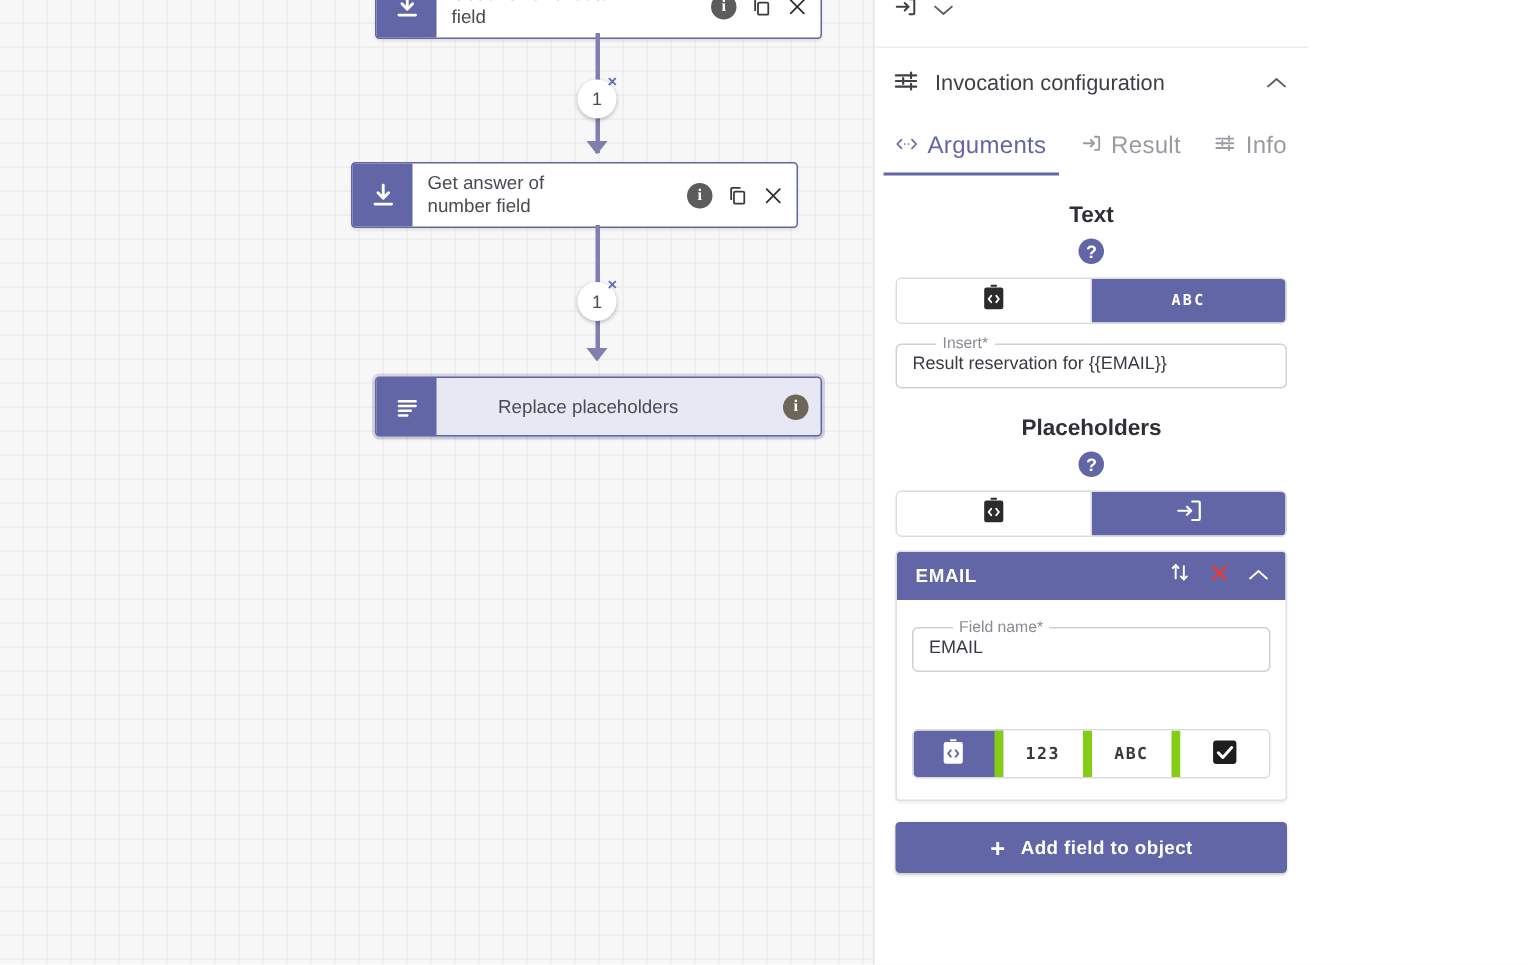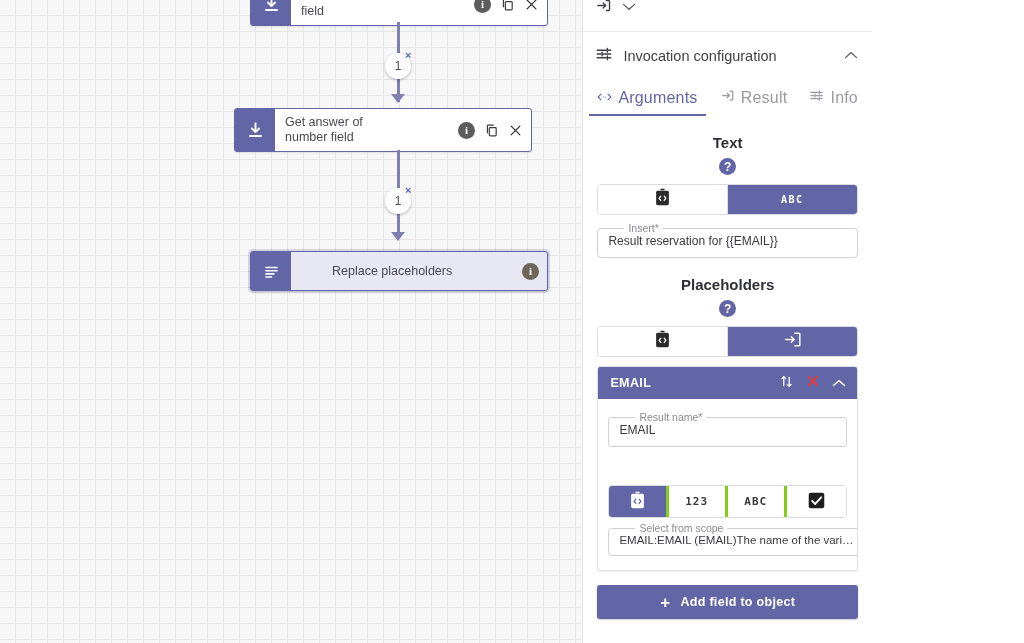--- a/index.html
+++ b/index.html
@@ -151,21 +151,21 @@
 
   .toggle4 {
     display: flex;
     border: 1px solid #dcdce0; border-radius: 4px;
     overflow: hidden; height: 33px; background: #fff;
   }
   .toggle4 .tg {
     flex: 1 1 25%;
     display: flex; align-items: center; justify-content: center;
     cursor: pointer; background: #fff;
-    border-right: 3px solid #84cc16;
+    border-right: 6px solid #84cc16;
     font-family: "DejaVu Sans Mono", monospace;
     font-size: 11px; font-weight: bold; color: #3a3a3a;
     letter-spacing: 1px;
   }
   .toggle4 .tg:last-child { border-right: none; }
   .toggle4 .tg.on { background: #6366a6; color: #fff; }
 
   
   .field { position: relative; margin-top: 7px; }
   .field fieldset {
@@ -478,21 +478,21 @@
           <span>
             <svg width="14" height="9" viewBox="0 0 20 12" fill="none" stroke="#fff" stroke-width="1.9" stroke-linecap="round">
                 <path d="M2 9l8-7 8 7"></path>
               </svg>
           </span>
         </div>
 
         <div class="card-body">
           <div class="field" style="margin-top:0;">
             <fieldset>
-              <legend>Result name*</legend>
+              <legend>Field name*</legend>
               <div class="val">EMAIL</div>
             </fieldset>
           </div>
 
           <div class="toggle4" style="margin-top:38px;">
             <div class="tg on">
               <span>
                 <svg width="17" height="19" viewBox="0 0 20 22" fill="none">
                   <path d="M8.2 1.6h3.6" stroke="#fff" stroke-width="1.6" stroke-linecap="round"></path>
                   <rect x="2.5" y="3" width="15" height="17" rx="1.8" fill="#fff"></rect>
@@ -506,38 +506,20 @@
             <div class="tg">
               <span>
                 <svg width="19" height="19" viewBox="0 0 22 22" fill="none">
                   <rect x="2" y="2" width="18" height="18" rx="2.4" fill="#1e1e1e"></rect>
                   <path d="M6 11.4 9.5 15 16.4 7.4" stroke="#fff" stroke-width="2.3" stroke-linecap="round" stroke-linejoin="round"></path>
                 </svg>
               </span>
             </div>
           </div>
 
-          <div class="scope-row">
-            <div class="field">
-              <fieldset>
-                <legend>Select from scope</legend>
-                <div class="val scope-val">
-                  <span class="txt">EMAIL:EMAIL (EMAIL)The name of the vari…</span>
-                  <span class="caret"></span>
-                </div>
-              </fieldset>
-            </div>
-            <span style="padding-bottom:5px;">
-              <svg width="19" height="19" viewBox="0 0 24 24" stroke="#f0392b" stroke-width="2.2" stroke-linecap="round">
-                <path d="M5.5 5.5 18.5 18.5"></path>
-                  <path d="M18.5 5.5 5.5 18.5"></path>
-              </svg>
-            </span>
-
-          </div>
         </div>
       </div>
     </div>
 
     <button class="btn-primary">
       <span style="font-size:17px;line-height:1;font-weight:bold;">+</span>
       <span>Add field to object</span>
     </button>
 
   </div>

